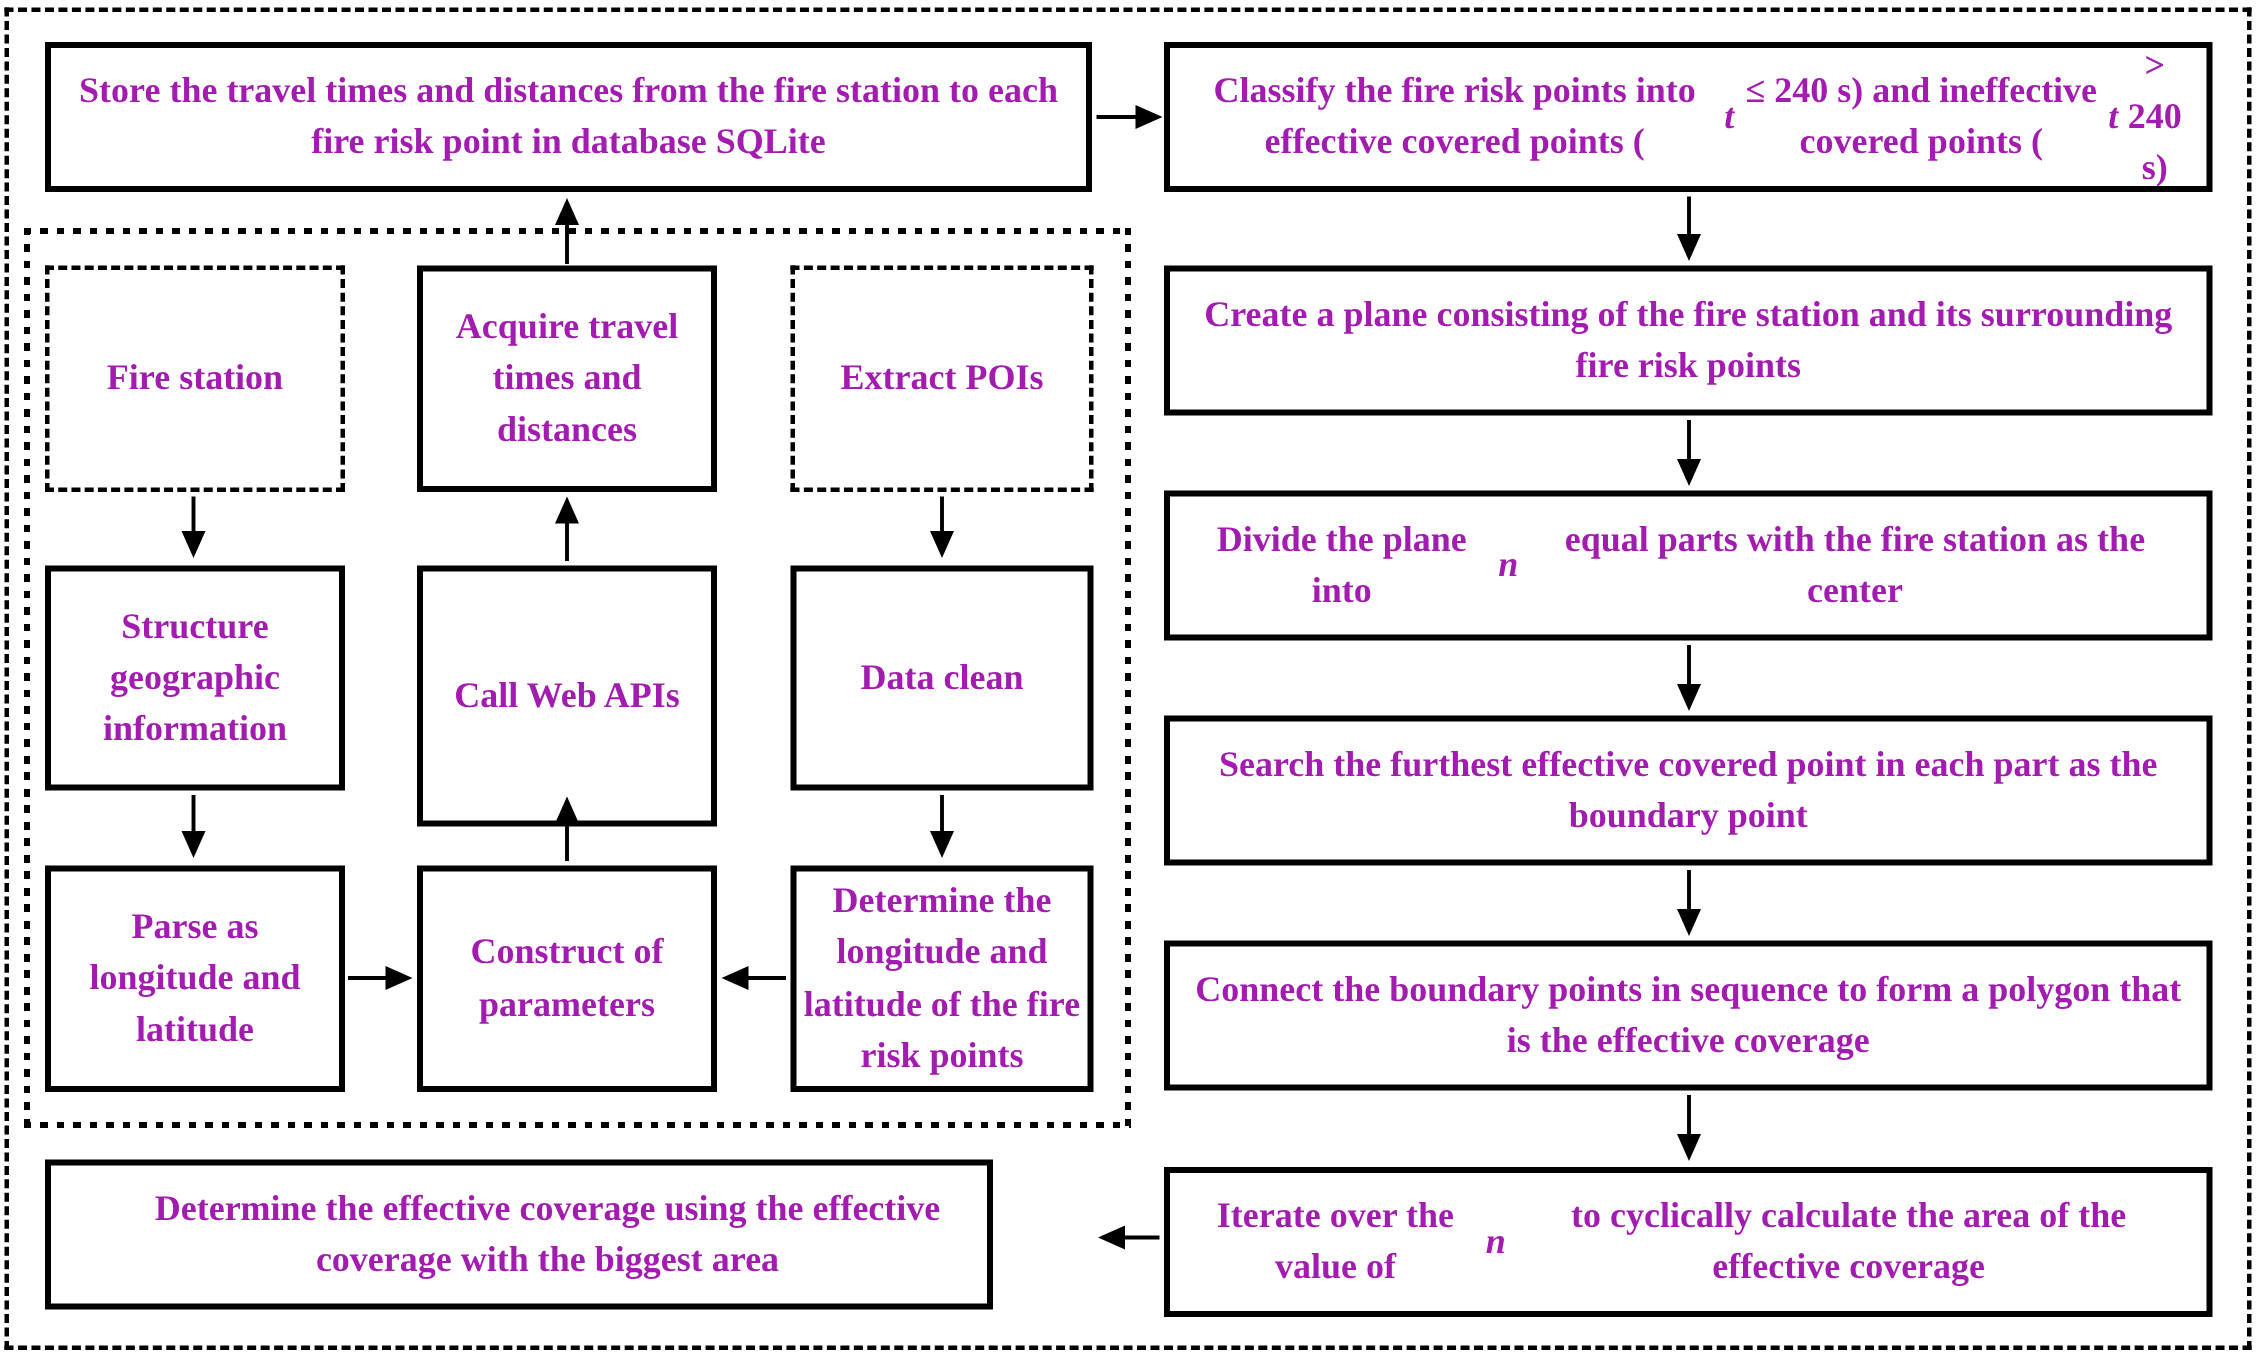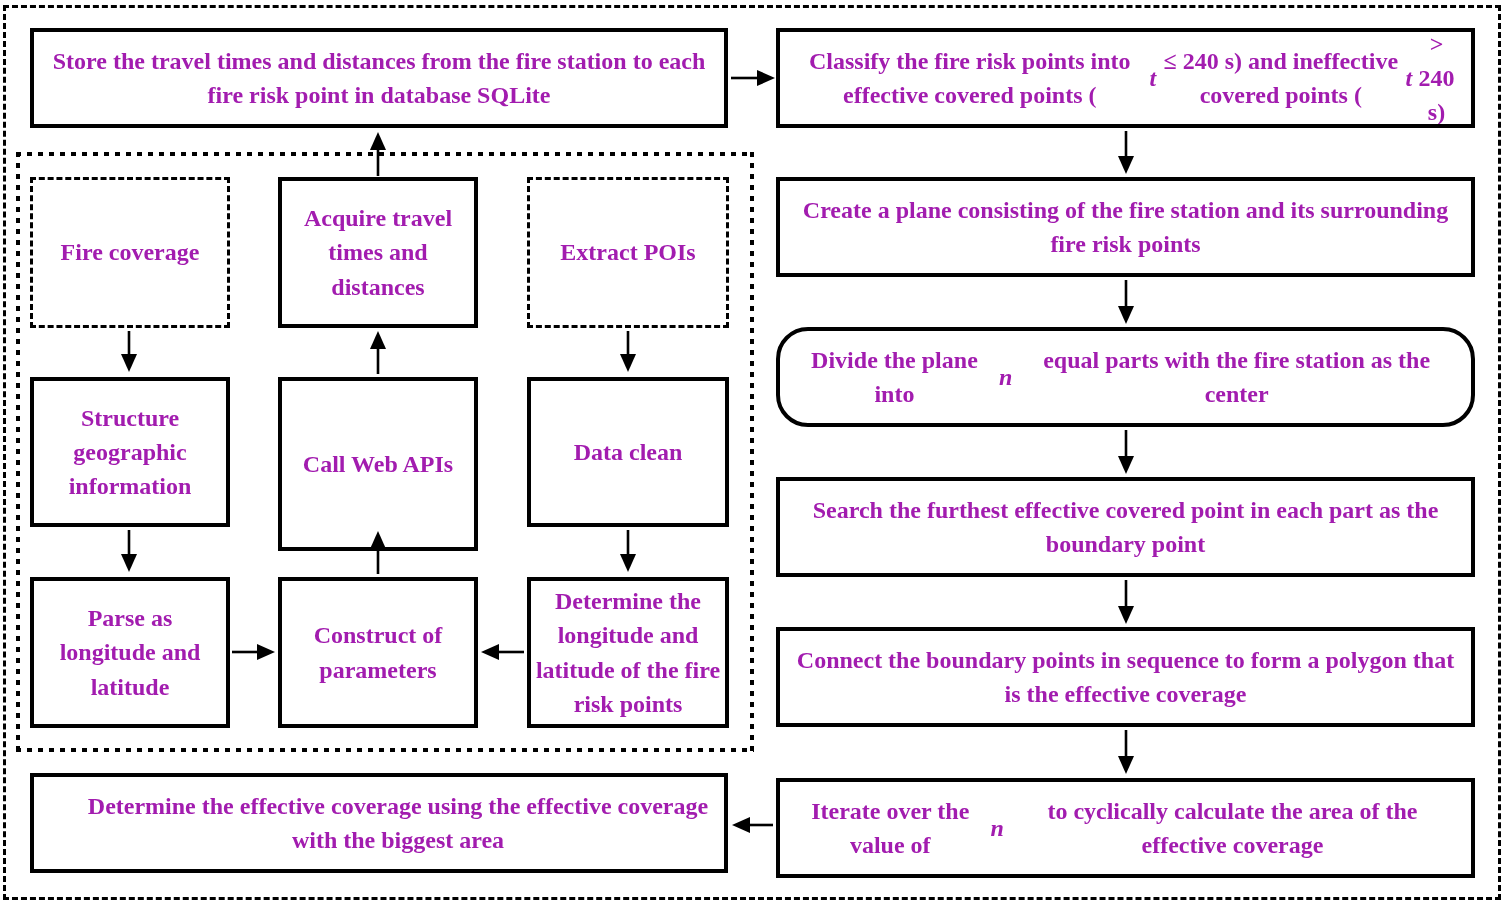--- a/index.html
+++ b/index.html
@@ -63,36 +63,36 @@
 
   <div class="box wide" style="left:30px; top:28px; width:698px; height:100px;">Store the travel times and distances from the fire station to each fire risk point in database SQLite</div>
   <div class="box wide" style="left:776px; top:28px; width:699px; height:100px;">
       <span>Classify the fire risk points into effective covered points (</span>
       <i>t</i>
       <span> ≤ 240 s) and ineffective covered points (</span>
       <i>t</i>
       <span> &gt; 240 s)</span>
     </div>
 
-  <div class="box dashed" style="left:30px; top:177px; width:200px; height:151px;">Fire coverage</div>
+  <div class="box dashed" style="left:30px; top:177px; width:200px; height:151px;">Fire station</div>
   <div class="box" style="left:278px; top:177px; width:200px; height:151px;">Acquire travel times and distances</div>
   <div class="box dashed" style="left:527px; top:177px; width:202px; height:151px;">Extract POIs</div>
 
   <div class="box" style="left:30px; top:377px; width:200px; height:150px;">Structure geographic information</div>
   <div class="box" style="left:278px; top:377px; width:200px; height:174px;">Call Web APIs</div>
   <div class="box" style="left:527px; top:377px; width:202px; height:150px;">Data clean</div>
 
   <div class="box" style="left:30px; top:577px; width:200px; height:151px;">Parse as longitude and latitude</div>
   <div class="box" style="left:278px; top:577px; width:200px; height:151px;">Construct of parameters</div>
   <div class="box" style="left:527px; top:577px; width:202px; height:151px; padding:2px 3px;">Determine the longitude and latitude of the fire risk points</div>
 
-  <div class="box wide" style="left:30px; top:773px; width:698px; height:100px;padding-left:48px;">Determine the effective coverage using the effective coverage with the biggest area</div>
+  <div class="box wide" style="left:30px; top:773px; width:632px; height:100px;padding-left:48px;">Determine the effective coverage using the effective coverage with the biggest area</div>
 
   <div class="box wide" style="left:776px; top:177px; width:699px; height:100px;">Create a plane consisting of the fire station and its surrounding fire risk points</div>
-  <div class="box wide" style="left:776px; top:327px; width:699px; height:100px;border-radius:32px;">
+  <div class="box wide" style="left:776px; top:327px; width:699px; height:100px;">
       <span>Divide the plane into </span>
       <i>n</i>
       <span> equal parts with the fire station as the center</span>
     </div>
   <div class="box wide" style="left:776px; top:477px; width:699px; height:100px;">Search the furthest effective covered point in each part as the boundary point</div>
   <div class="box wide" style="left:776px; top:627px; width:699px; height:100px;">
       <span>Connect the boundary points in sequence to form a polygon that is the effective coverage</span>
     </div>
   <div class="box wide" style="left:776px; top:778px; width:699px; height:100px;">
       <span>Iterate over the value of </span>

